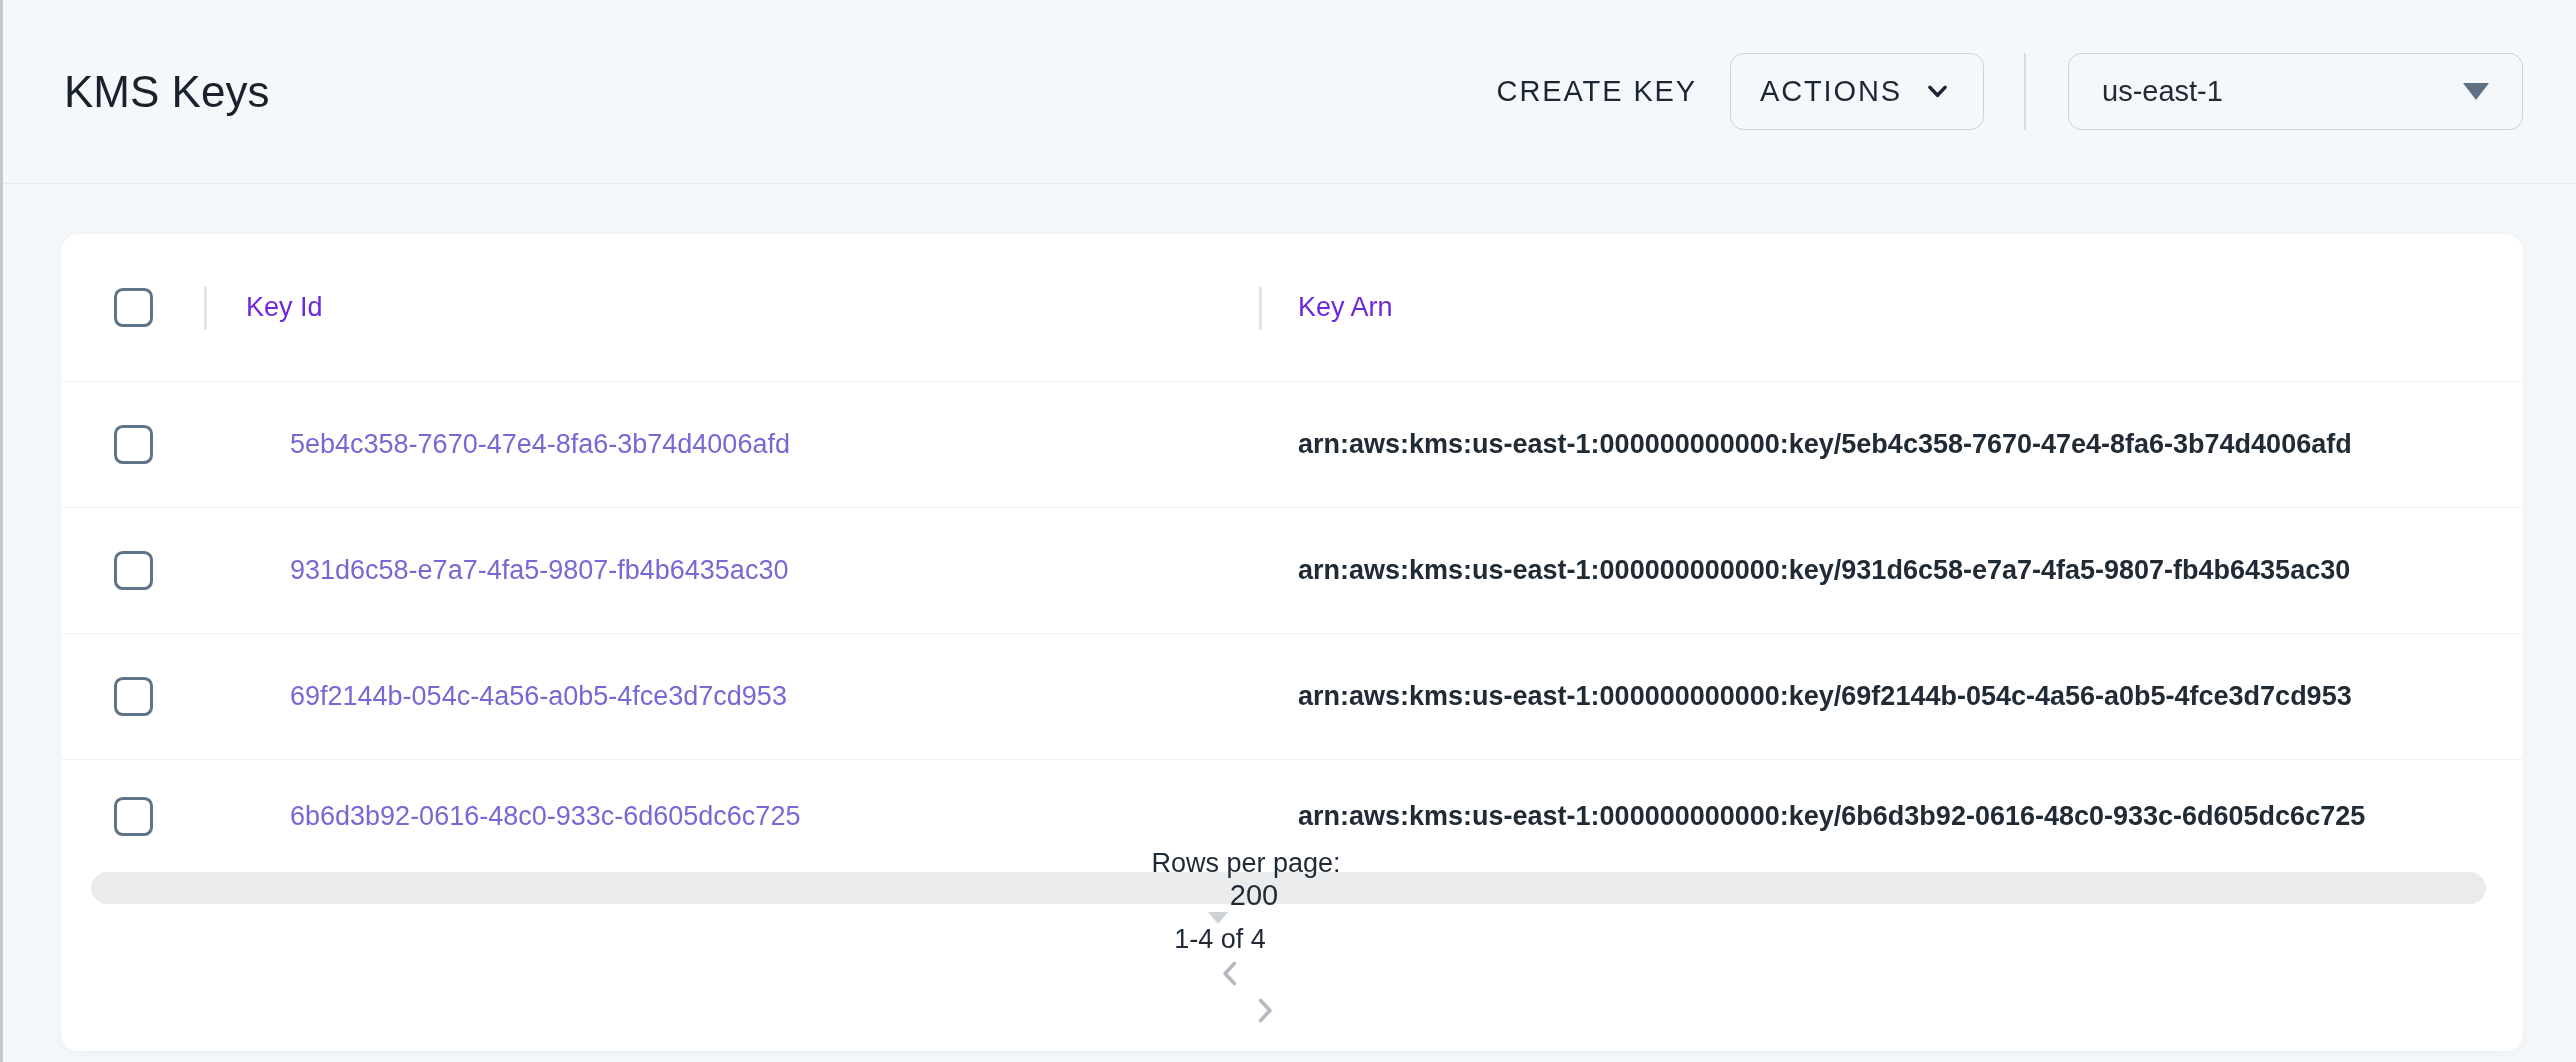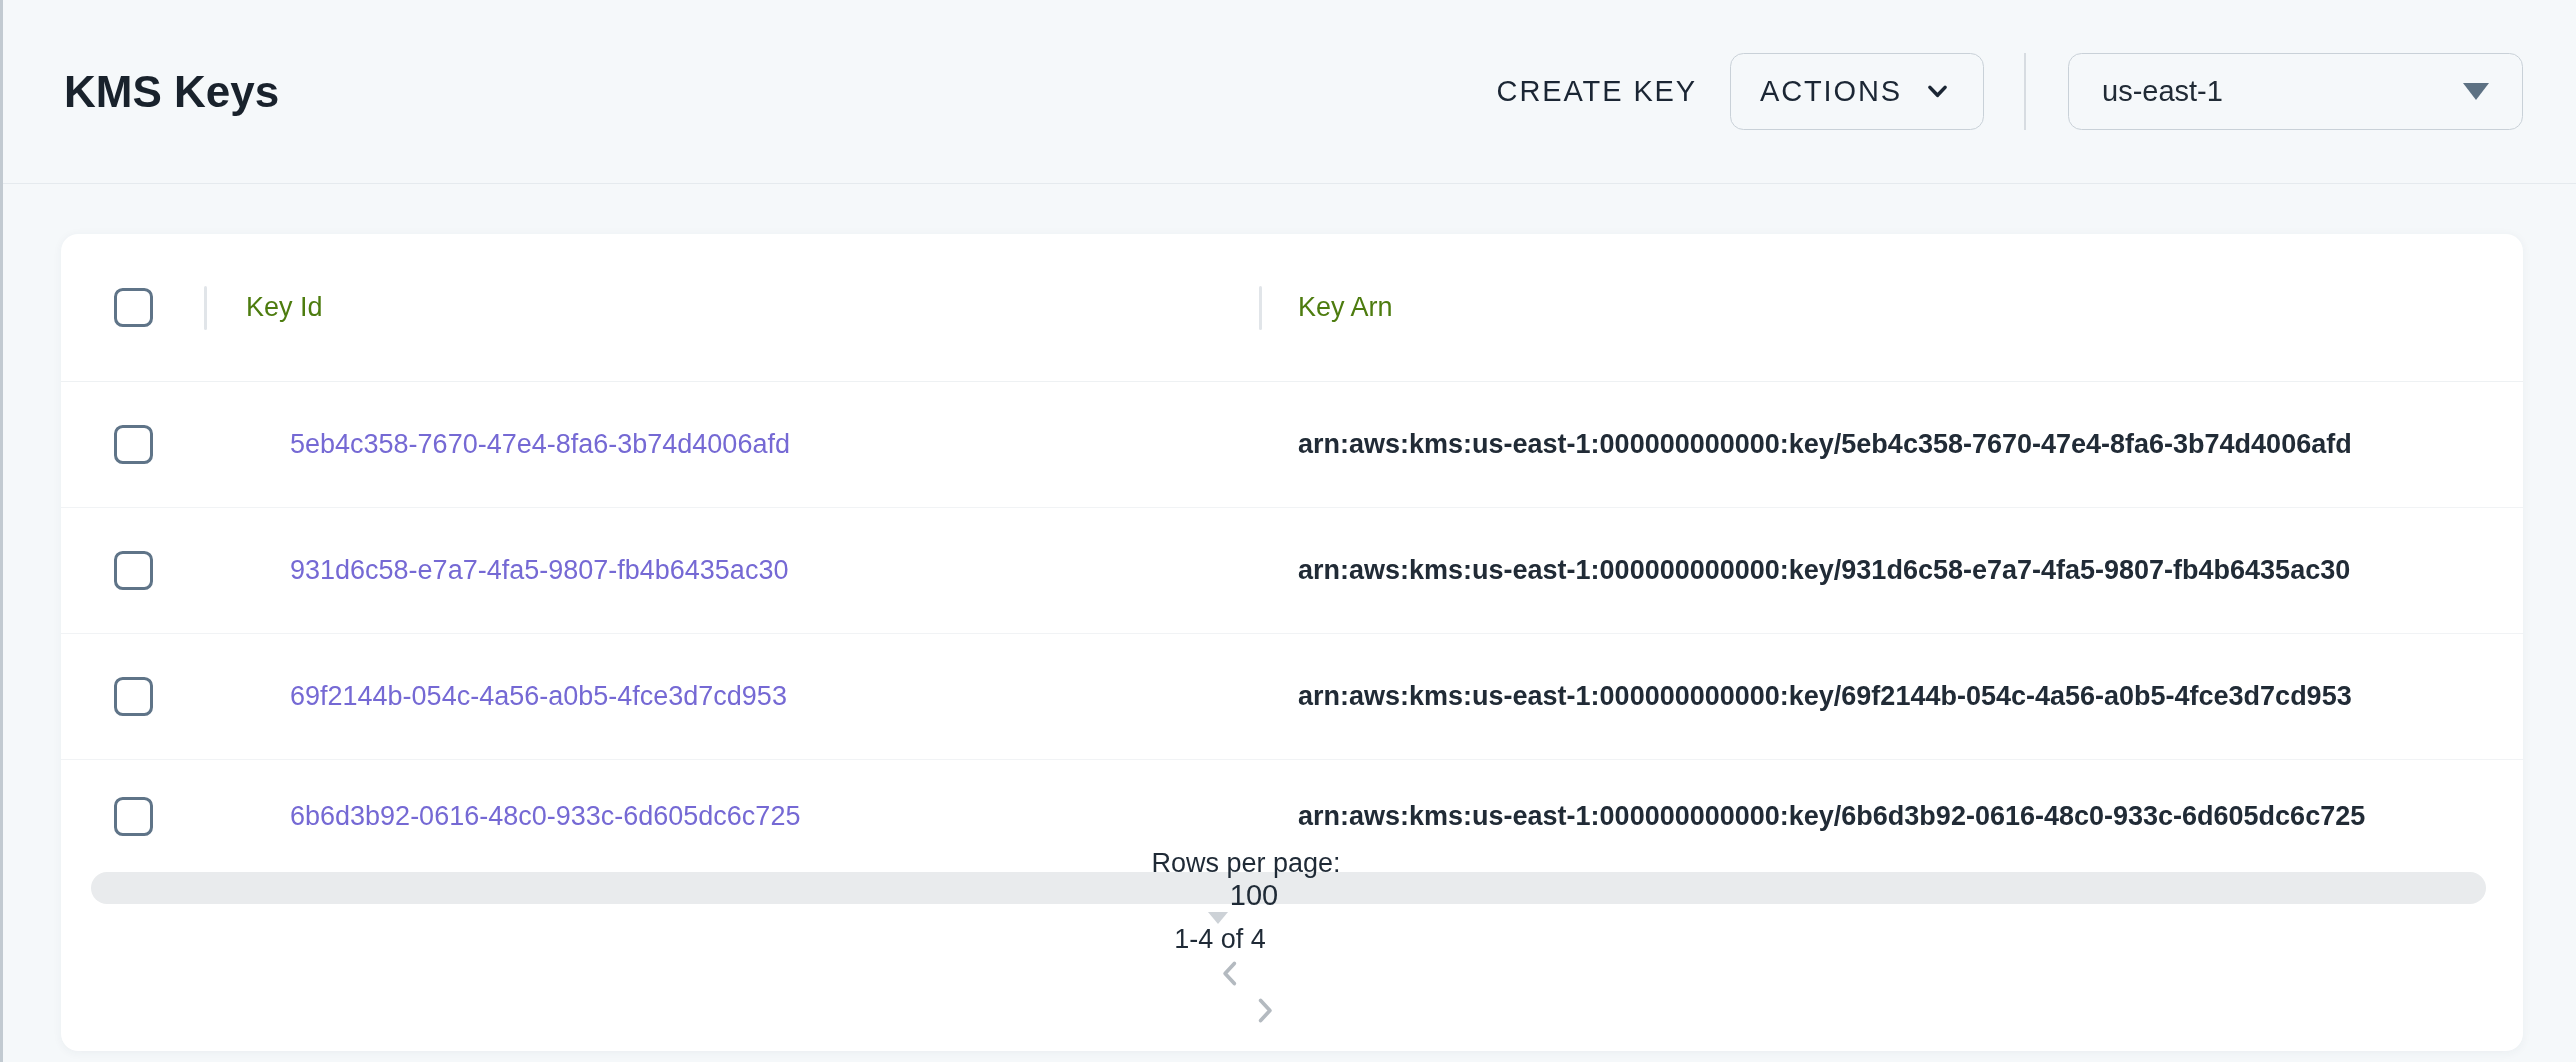--- a/index.html
+++ b/index.html
@@ -13,21 +13,21 @@
     position:relative;
   }
   .edge-line { position:absolute; left:0; top:0; width:2.9px; height:1062px; background:#c2cad1; }
 
   
   .topbar {
     height:184px; display:flex; align-items:center;
     padding:0 53px 0 64px;
     border-bottom:1.9px solid #e5eaee;
   }
-  .page-title { font-size:44px; font-weight:700; color:#19222c; }
+  .page-title { font-size:44px; font-weight:400; color:#19222c; }
   .topbar-right { margin-left:auto; display:flex; align-items:center; }
   .text-button {
     font-size:29px; font-weight:500; letter-spacing:1.9px; color:#1b2634;
     padding:19px 27px; border-radius:11.6px; cursor:pointer; white-space:nowrap;
   }
   .outlined-button {
     margin-left:5.8px; display:flex; align-items:center; gap:19px;
     border:1.9px solid #c9d1d8; border-radius:13.5px;
     padding:0 29px; height:77px;
     font-size:29px; font-weight:500; letter-spacing:1.9px; color:#1b2634;
@@ -54,21 +54,21 @@
     box-shadow:0 1.9px 9.6px rgba(30,50,70,0.05);
     overflow:hidden;
   }
   .grid-header {
     height:148px; display:flex; align-items:center;
     border-bottom:1.9px solid #eef1f3; position:relative;
   }
   .col-cb  { width:145px; display:flex; justify-content:center; align-items:center; }
   .col-id  { width:1056px; padding-left:40px; }
   .col-arn { flex:1; padding-left:36px; }
-  .hdr-label { font-size:27px; font-weight:500; color:#4d7c0f; }
+  .hdr-label { font-size:27px; font-weight:500; color:#6d28d9; }
   .col-sep {
     position:absolute; top:50%; transform:translateY(-50%);
     width:2.9px; height:44px; background:#e1e5e9; border-radius:1.9px;
   }
   .sep-1 { left:143px; }
   .sep-2 { left:1198px; }
   .checkbox {
     width:39px; height:39px; background:#ffffff;
     border:3.4px solid #5f7488; border-radius:8.7px; cursor:pointer;
   }
@@ -167,21 +167,21 @@
         <div class="checkbox"></div>
       </div>
     <div class="col-id"><span class="key-link">6b6d3b92-0616-48c0-933c-6d605dc6c725</span></div>
     <div class="col-arn"><span class="arn-text">arn:aws:kms:us-east-1:000000000000:key/6b6d3b92-0616-48c0-933c-6d605dc6c725</span></div>
   </div>
 
   <div class="scroll-track"></div>
 
   <div class="pager">
     <span class="rpp-label">Rows per page:</span>
-    <span class="rpp-value">100</span>
+    <span class="rpp-value">200</span>
     <span class="rpp-caret"></span>
     <span class="range-label">1-4 of 4</span>
     <span class="pg-btn prev">
       <span style="display:flex;">
         <svg width="37" height="37" viewBox="0 0 24 24">
             <path d="M14.5 5.5 L8.5 12 L14.5 18.5" fill="none" stroke="#b4bac0" stroke-width="2.4" stroke-linecap="round" stroke-linejoin="round"></path>
           </svg>
       </span>
     </span>
     <span class="pg-btn">

